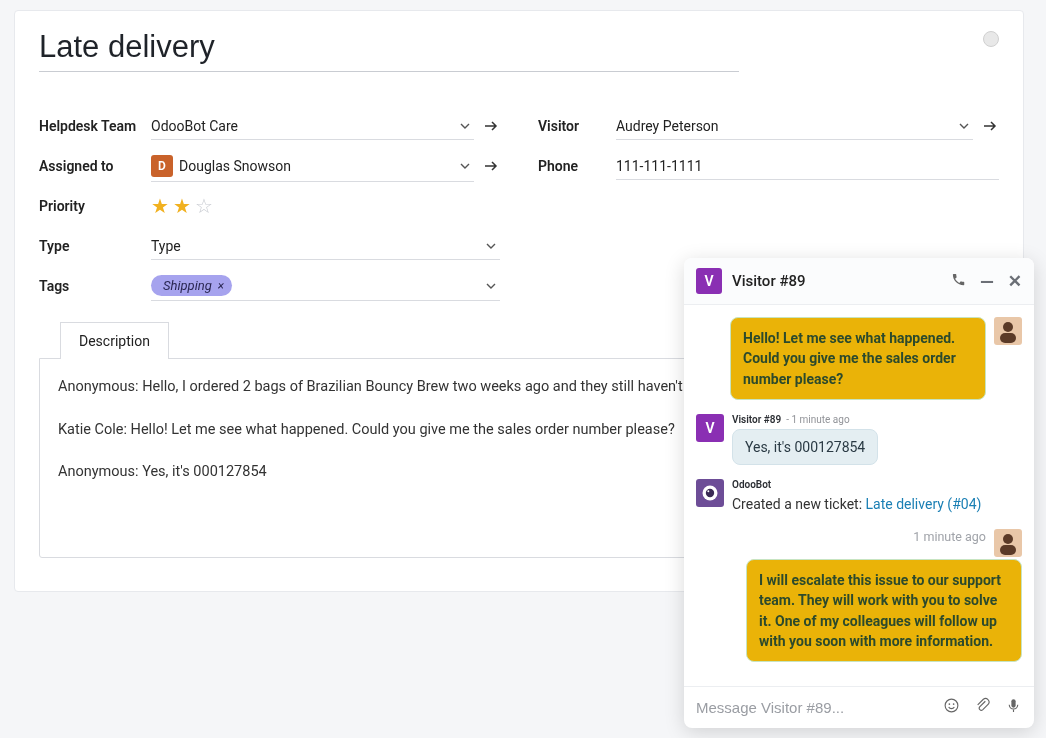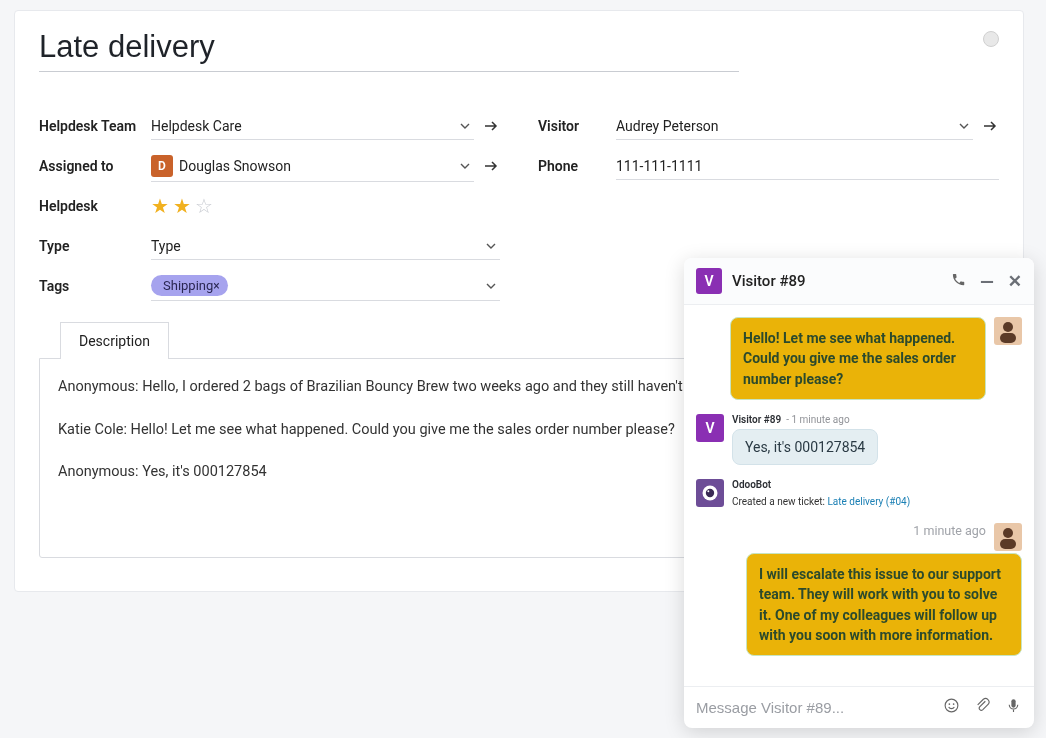--- a/index.html
+++ b/index.html
@@ -112,20 +112,22 @@
   .star-filled { color:#f1b120; }
   .star-empty { color:#c9ccd2; }
   .tag-pill {
     background: #a6a3ee;
     color: #2a2752;
     border-radius: 12px;
     padding: 3px 8px 3px 12px;
     font-size: 13px;
     display:flex;
     align-items:center;
+    gap:6px;
+    font-style:italic;
   }
   .tag-pill .x { font-size:12px; cursor:pointer; }
 
   .tabs {
     margin-top: 16px;
     display:flex;
     padding-left:21px;
   }
   .tab {
     border: 1px solid #d9dbe0;
@@ -222,39 +224,39 @@
     flex:1;
     border:none;
     outline:none;
     font-size:15px;
     color:#555;
   }
   .chat-input::placeholder { color:#9a9da3; }
   .chat-input-icons { display:flex; gap:14px; color:#6b6f76; align-items:center; }
   .chat-input-icons svg { width:17px; height:17px; cursor:pointer; }
   .msg-col { display:flex; flex-direction:column; }
-  .bot-text { font-size:10px; color:#333; line-height:1.5; }
+  .bot-text { font-size:14px; color:#333; line-height:1.5; }
 </style>
 </head>
 <body>
 
 <div class="card">
   <div class="title-row">
     <input class="title-input" value="Late delivery" style="">
     <div class="status-circle"></div>
   </div>
 
   <div class="form-cols">
 
     <div class="col">
 
       <div class="field">
         <div class="field-label">Helpdesk Team</div>
         <div class="field-value">
-          <span>Helpdesk Care</span>
+          <span>OdooBot Care</span>
           <span class="chevron-down">
             <svg viewBox="0 0 10 10">
                 <path d="M1 3 L5 7 L9 3" stroke="#555" stroke-width="1.4" fill="none"></path>
               </svg>
           </span>
         </div>
         <span class="ext-arrow">
           <svg viewBox="0 0 16 16">
               <path d="M2 8 H13 M9 4 L13 8 L9 12" stroke="#333" stroke-width="1.5" fill="none"></path>
             </svg>
@@ -273,21 +275,21 @@
           </span>
         </div>
         <span class="ext-arrow">
           <svg viewBox="0 0 16 16">
               <path d="M2 8 H13 M9 4 L13 8 L9 12" stroke="#333" stroke-width="1.5" fill="none"></path>
             </svg>
         </span>
       </div>
 
       <div class="field">
-        <div class="field-label">Helpdesk</div>
+        <div class="field-label">Priority</div>
         <div class="field-value no-underline">
           <div class="stars">
             <span class="star-filled">★</span>
             <span class="star-filled">★</span>
             <span class="star-empty">☆</span>
           </div>
         </div>
       </div>
 
       <div class="field">

